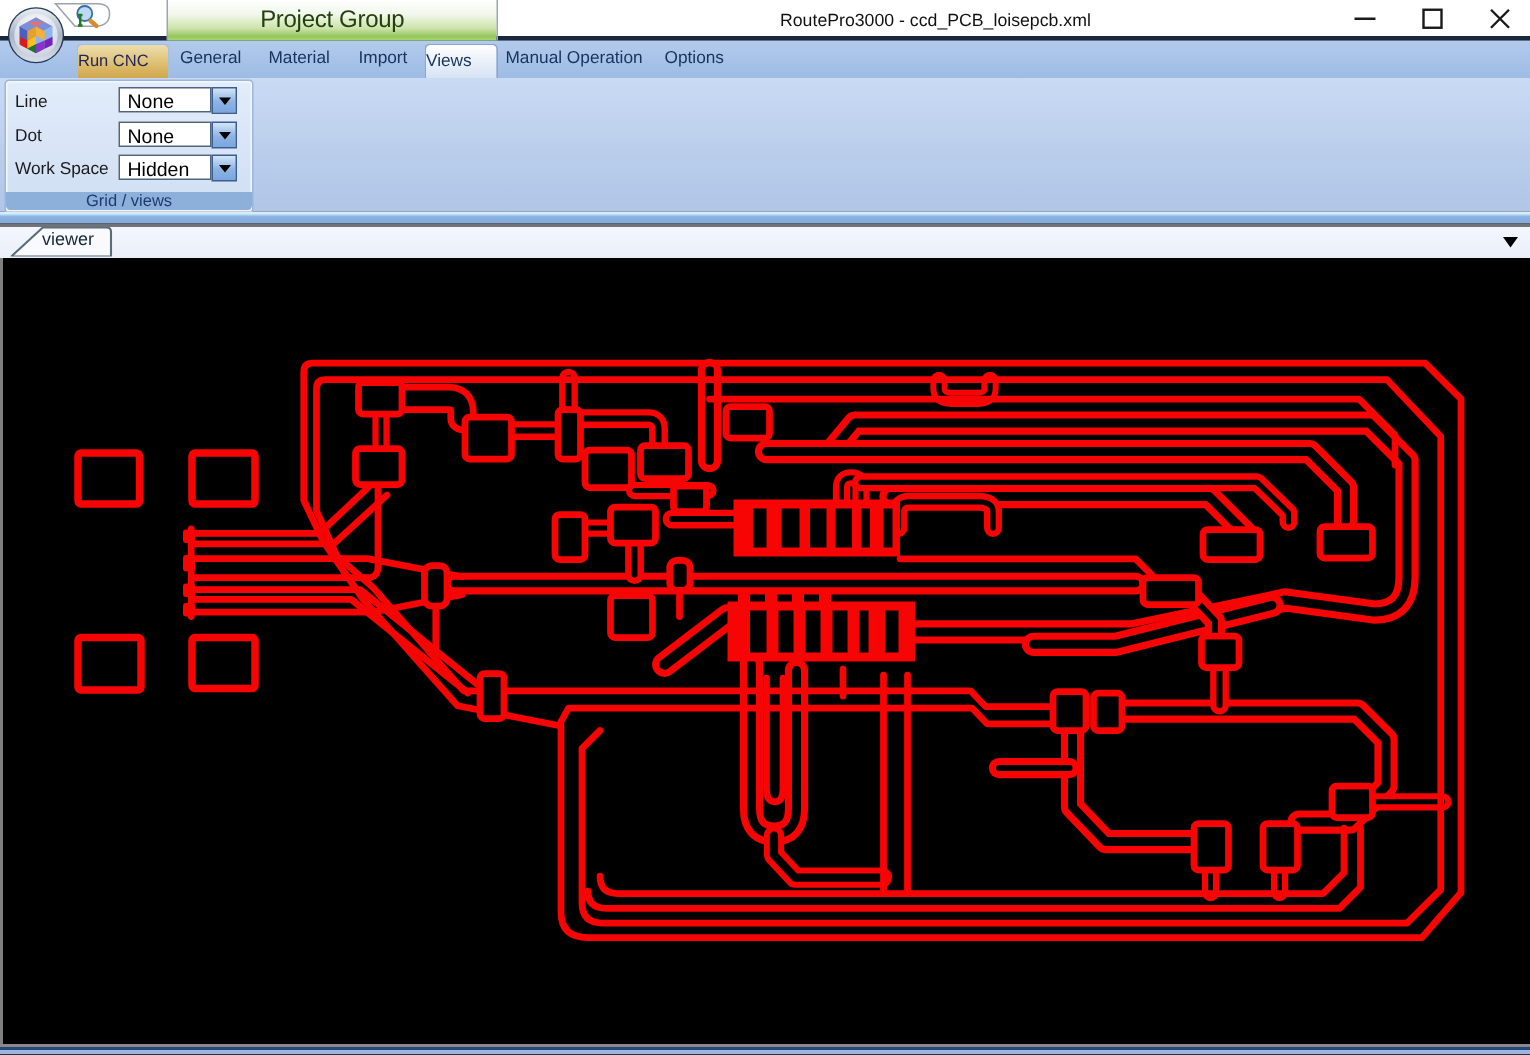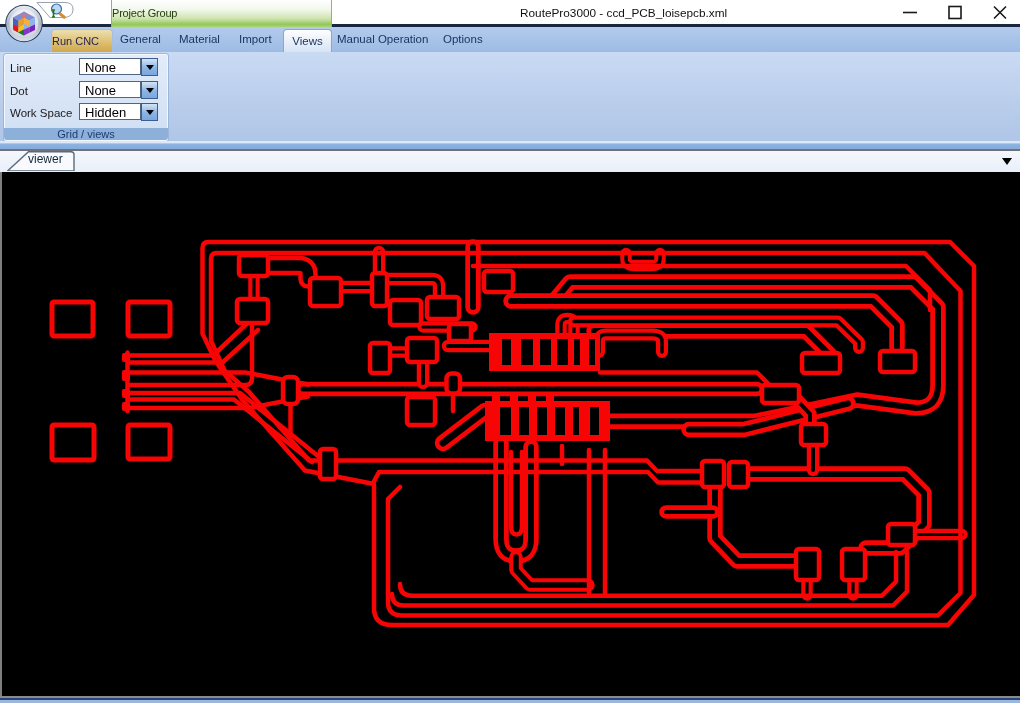--- a/index.html
+++ b/index.html
@@ -2,34 +2,34 @@
 <html><head><meta charset="utf-8"><style>
 html,body{margin:0;padding:0}
 body{width:1020px;height:703px;position:relative;overflow:hidden;background:#000;
  font-family:"Liberation Sans",sans-serif}
 .abs{position:absolute}
 
 #title{left:0;top:0;width:1020px;height:24px;background:#fff}
 #greentab{left:111px;top:0;width:219px;height:27px;z-index:3;
  background:linear-gradient(#ffffff 0%,#f2f8ec 35%,#cde3ab 70%,#93c75c 90%,#a8d472 100%);
  border-left:1px solid #9aa5b0;border-right:1px solid #9aa5b0;
- font-size:11px;color:#23400f;line-height:27px;letter-spacing:-0.2px}
+ text-align:center;font-size:16px;color:#23400f;line-height:27px;letter-spacing:-0.2px}
 #titletext{left:520px;top:0;width:300px;height:24px;font-size:11.8px;color:#111;line-height:26px}
 
 #dline{left:0;top:24px;width:1020px;height:3px;background:#19283f}
 
 #tabrow{left:0;top:27px;width:1020px;height:25px;
  background:linear-gradient(#b3cbec,#9dbbe4)}
 .rtab{top:0;height:25px;font-size:11.5px;color:#17335e;white-space:nowrap}
 #runcnc{left:51px;top:2px;width:60px;white-space:nowrap;height:23px;border-radius:4px 4px 0 0;
  background:linear-gradient(#ecdfae,#dbbb6a 60%,#cfa449);border:1px solid #a8bedf;border-bottom:none;
  color:#252558;line-height:23px;font-size:11px;text-align:left}
 #viewstab{left:283px;top:2px;width:47px;height:23px;border-radius:4px 4px 0 0;
  background:linear-gradient(#fefefe,#e7eef9 55%,#d5e2f4);border:1px solid #8aa6cc;border-bottom:none;
- color:#17335e;line-height:23px;font-size:11.5px;text-align:center}
+ color:#17335e;line-height:23px;font-size:11.5px;text-align:left}
 
 #ribbon{left:0;top:52px;width:1020px;height:89px;
  background:linear-gradient(#c9daf3,#b9cdeb 60%,#b0c6e7)}
 #groupbox{left:3px;top:1px;width:164px;height:87px;border:1px solid #9cb6da;border-radius:3px;
  background:linear-gradient(#e2ecfa,#cfdef3);box-shadow:inset 0 0 0 1px #f2f7fd}
 #grouplabel{left:0px;bottom:1px;width:164px;height:12px;background:#8db0da;border-radius:0 0 3px 3px;
  font-size:11px;color:#1c3a70;text-align:center;line-height:12px}
 .rowlab{left:6px;font-size:11.5px;color:#1a1a1a}
 .combo{left:75px;width:55px;height:14px;background:#fff;border:1px solid #50657f;
  font-size:13px;color:#000;padding:1px 0 0 5px}

